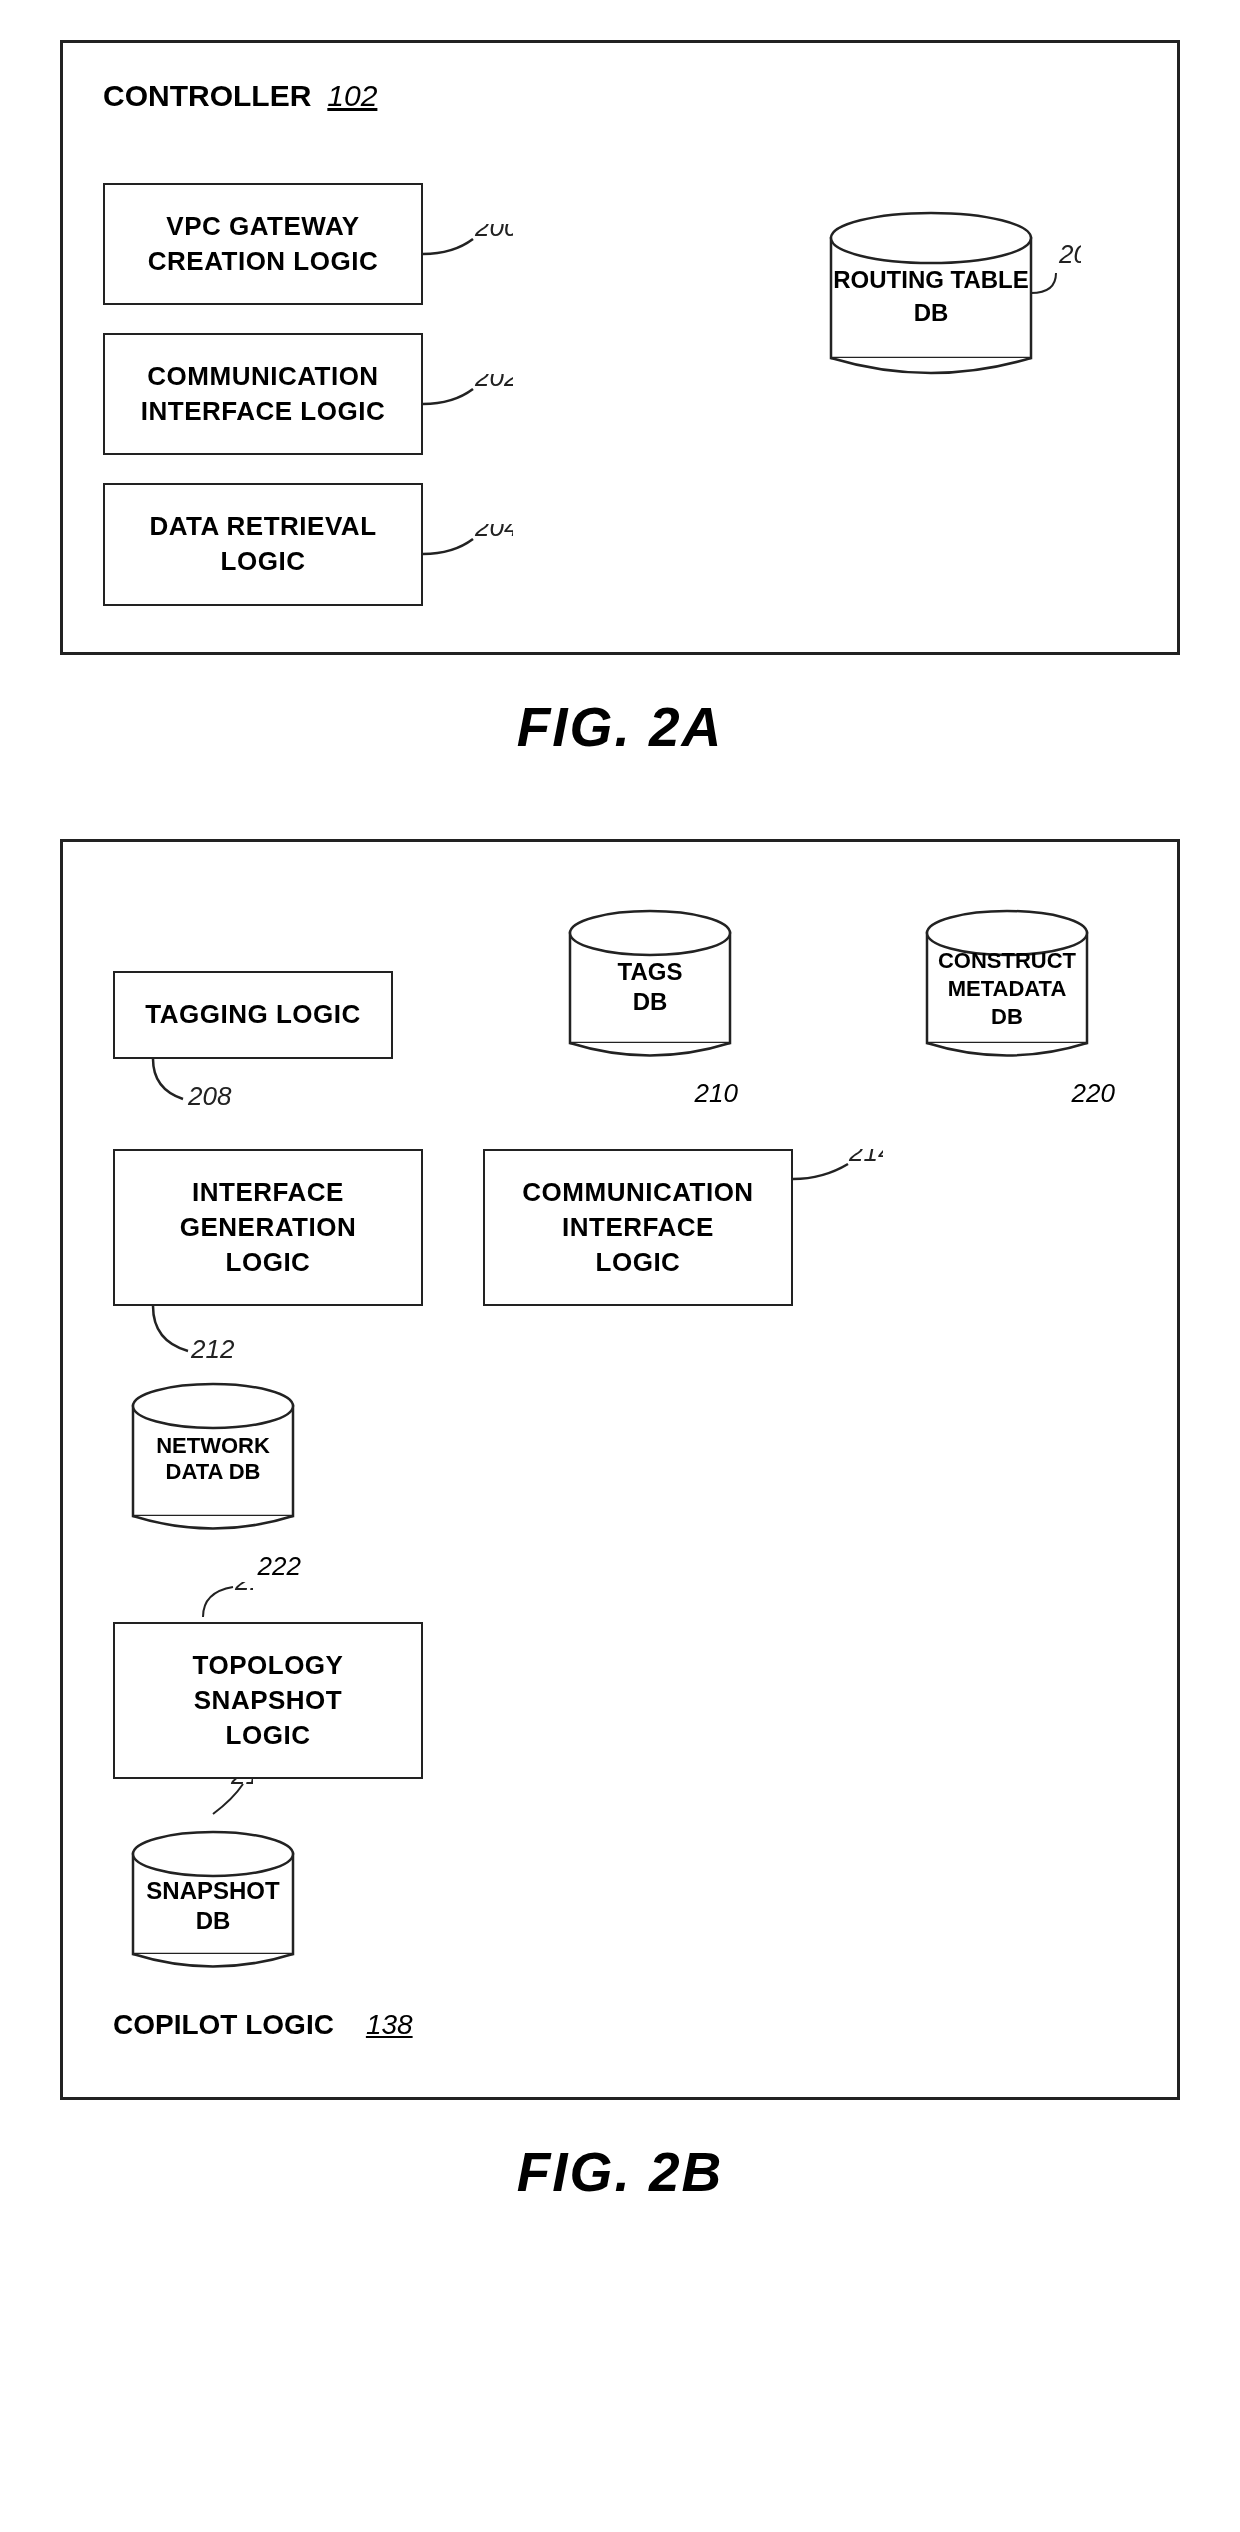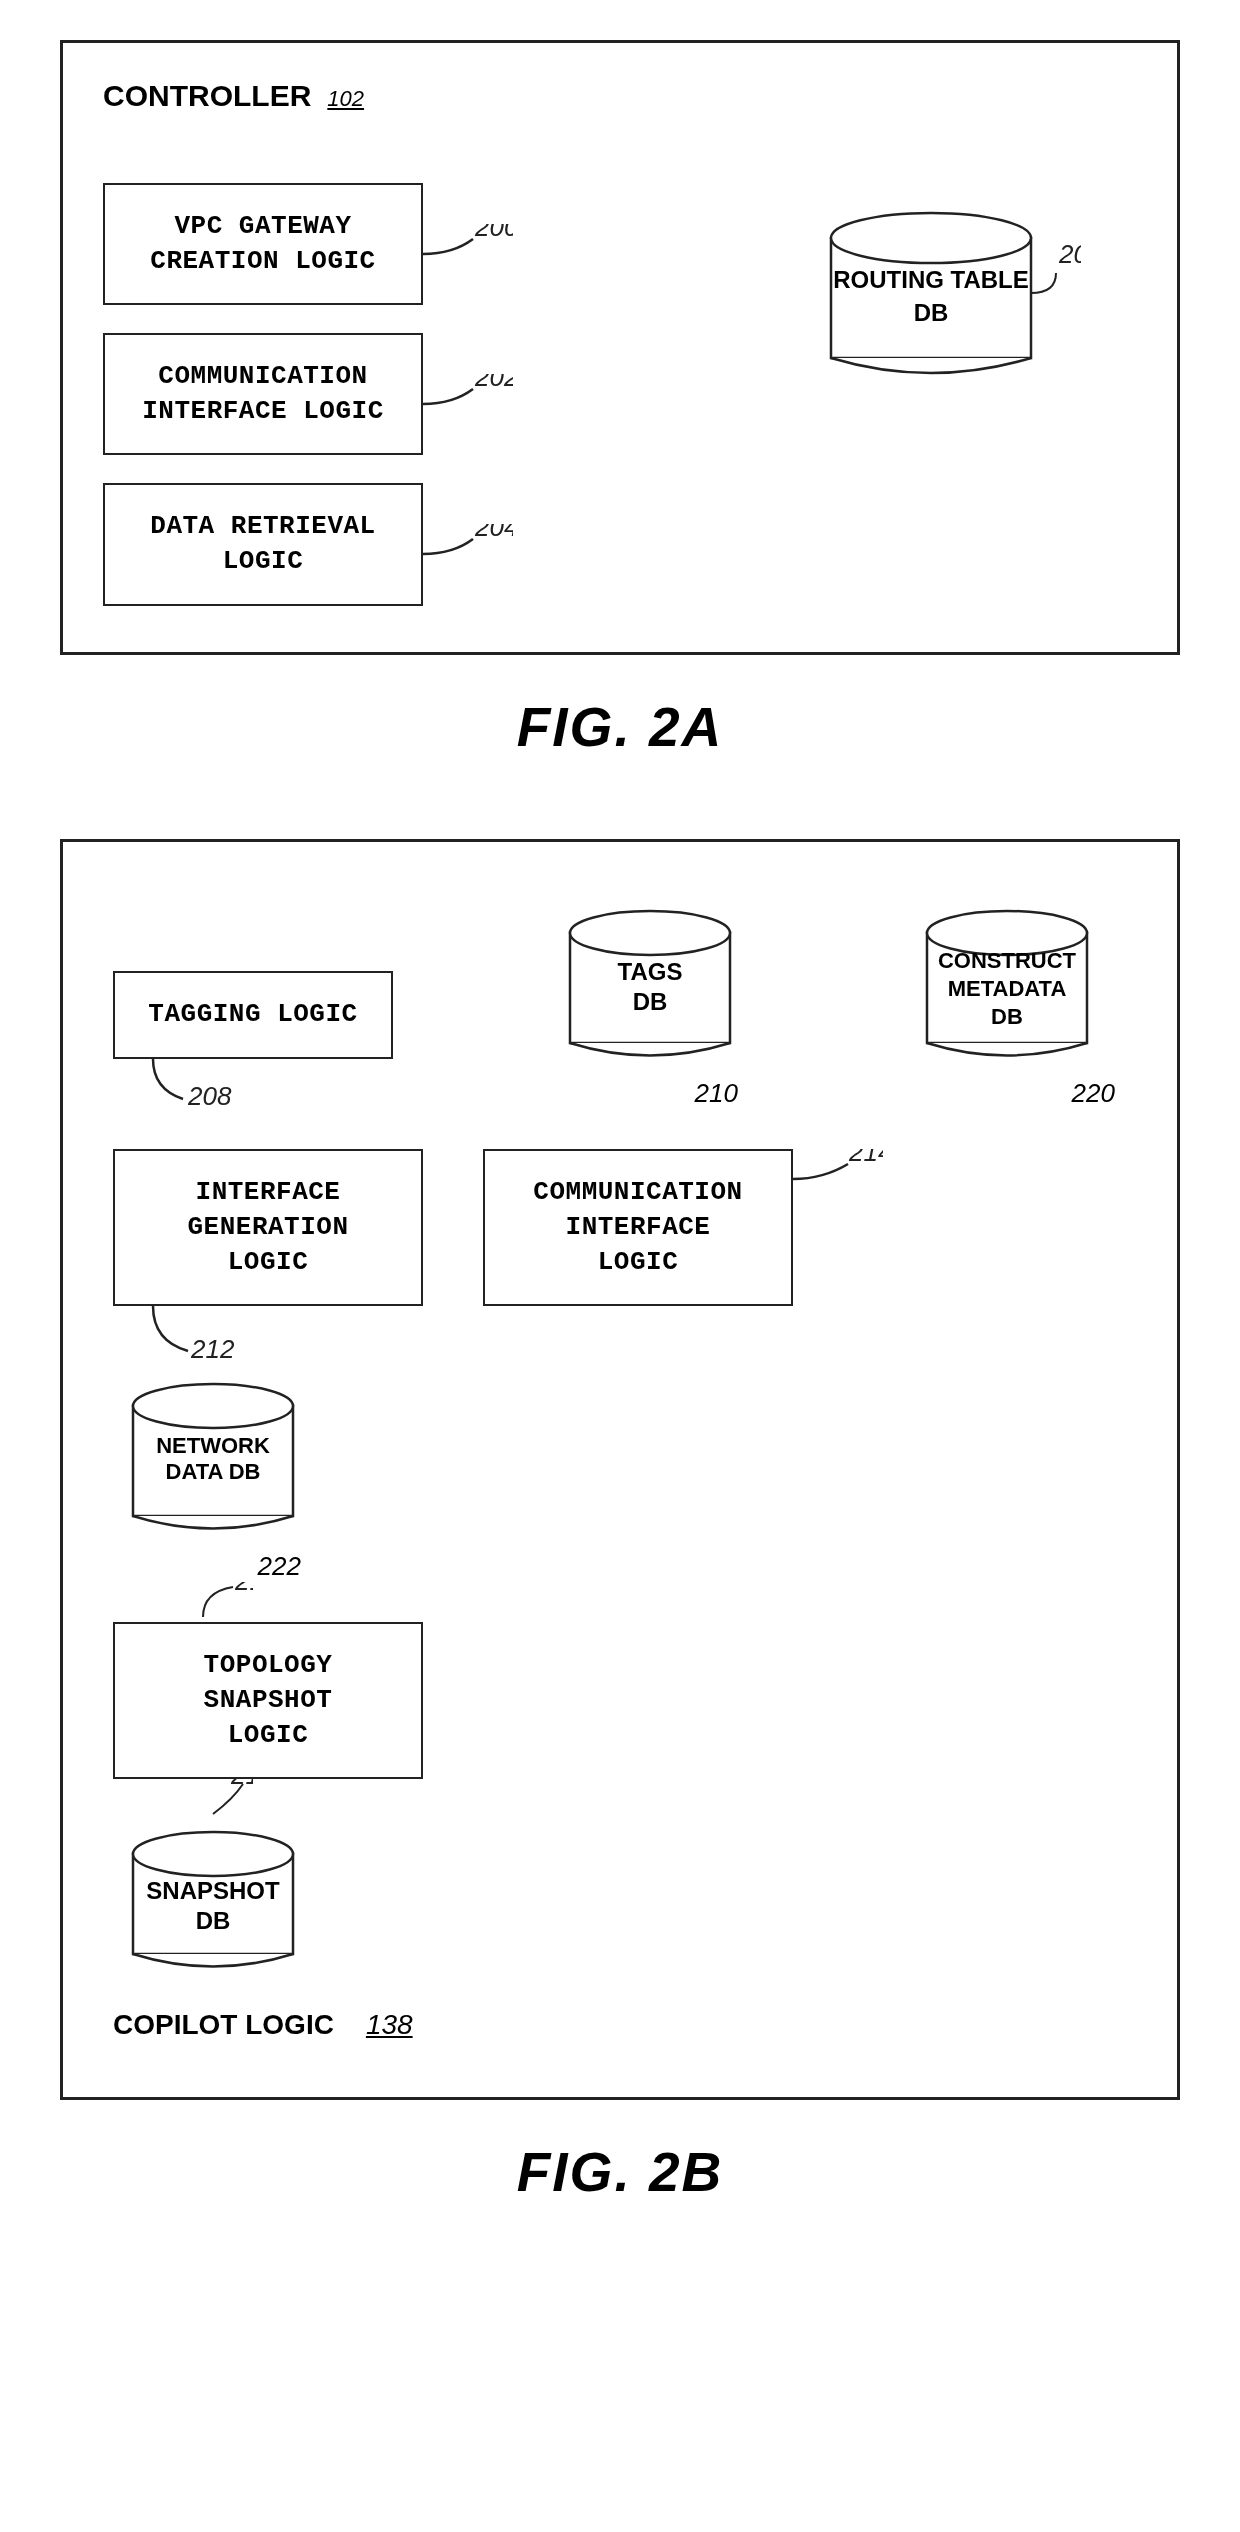--- a/index.html
+++ b/index.html
@@ -73,38 +73,38 @@
       margin-top: 10px;
     }
 
     .logic-box {
       border: 2.5px solid #222;
       background: #fff;
       padding: 24px 30px;
       text-align: center;
       font-size: 26px;
       font-weight: bold;
-      font-family: Liberation Mono, monospace;
+      font-family: Liberation Sans, sans-serif;
       letter-spacing: 0.5px;
       line-height: 1.35;
       min-width: 320px;
     }
 
   </style>
 </head>
 <body>
 
 <div class="page-wrapper">
 
   <div class="diagram-section">
     <div class="diagram-box">
 
       <div style="display:flex; flex-direction:row; align-items:baseline; gap:16px; margin-bottom:20px;">
         <span style="font-size:30px; font-weight:bold; font-family:Arial;">CONTROLLER</span>
-        <span style="font-size:22px; font-style:italic; font-family:Arial; text-decoration:underline;">102</span>
+        <span style="font-size:30px; font-style:italic; font-family:Arial; text-decoration:underline;">102</span>
       </div>
 
       <div class="fig2a-content">
 
         <div class="fig2a-left">
 
           <div style="display:flex; flex-direction:row; align-items:center;">
             <div class="logic-box">
               VPC GATEWAY<br>CREATION LOGIC
             </div>

